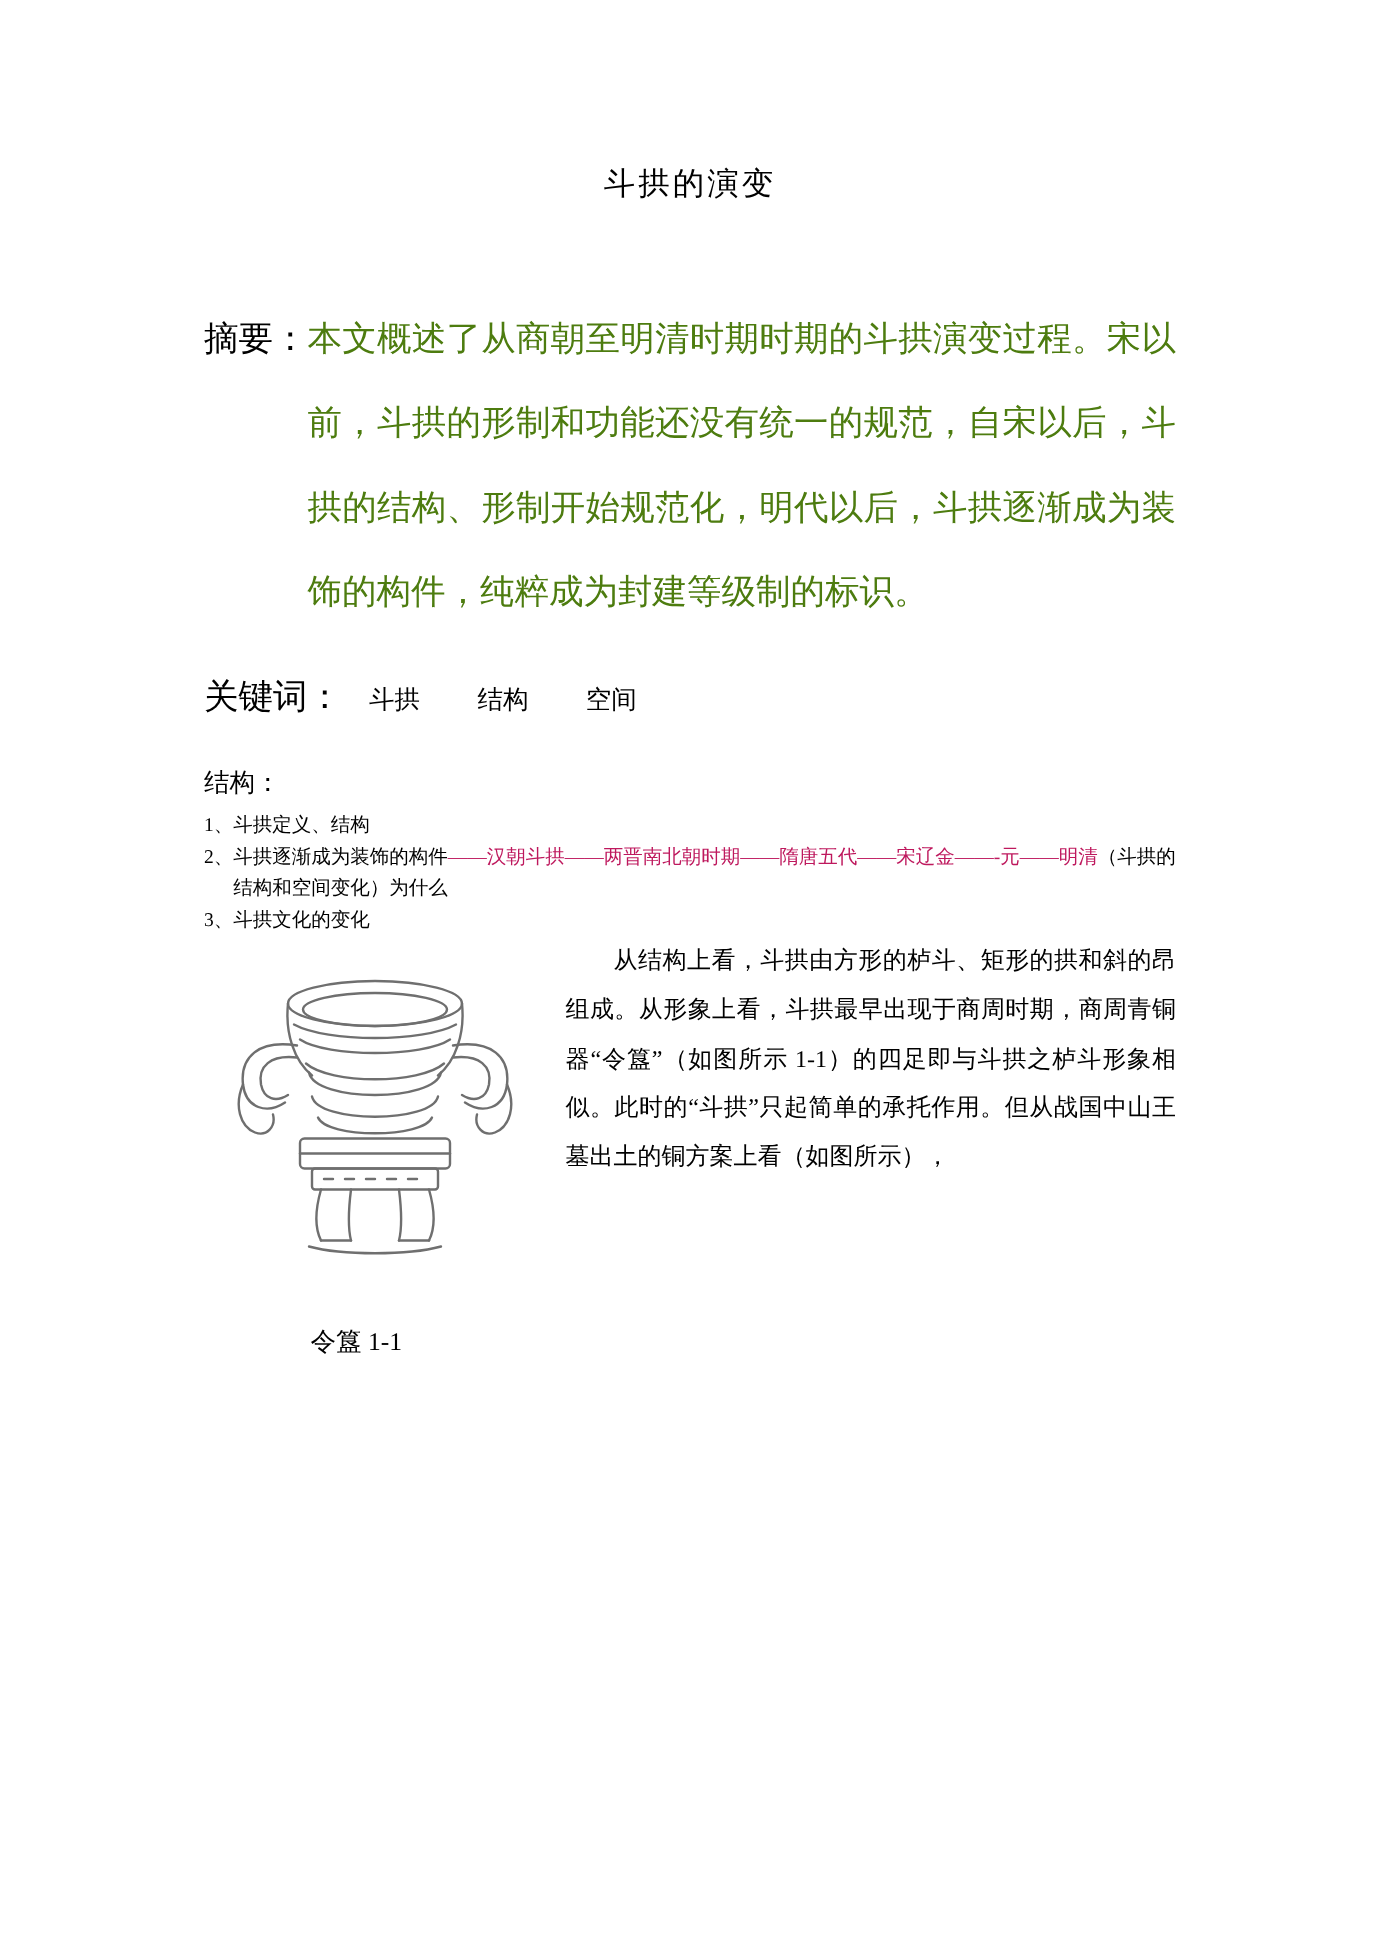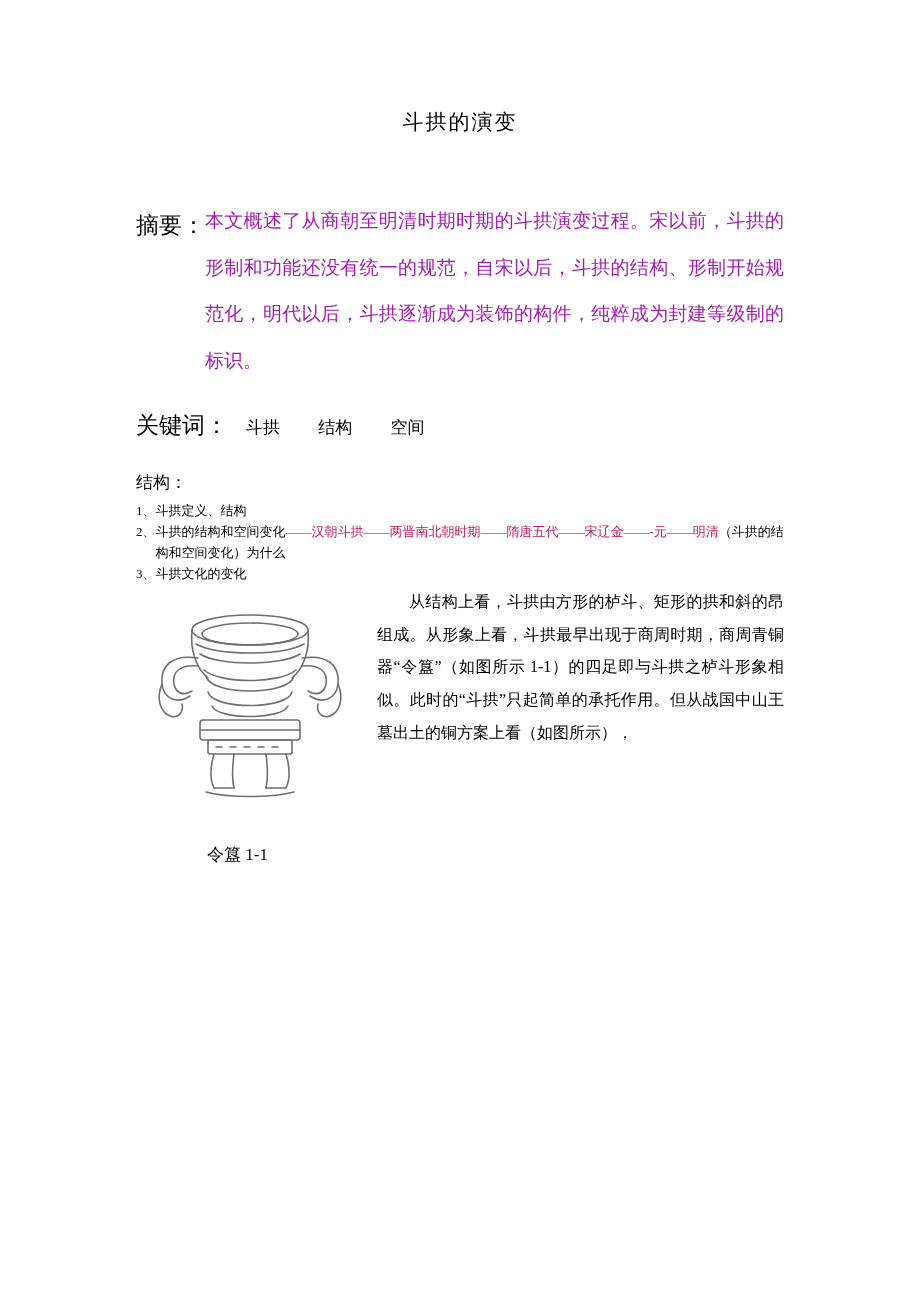--- a/index.html
+++ b/index.html
@@ -36,22 +36,22 @@
     display: flex;
     align-items: flex-start;
   }
   .label-bold {
     font-weight: normal;
     font-size: 23px;
     white-space: nowrap;
     line-height: 2.45;
   }
   .abstract-text {
-    color: #a21caf;
-    font-size: 19px;
+    color: #4d7c0f;
+    font-size: 23px;
     line-height: 2.45;
     text-align: justify;
     text-justify: inter-ideograph;
     flex: 1;
   }
   .keywords-block {
     margin-top: 14px;
     display: flex;
     align-items: baseline;
     font-size: 17px;
@@ -140,21 +140,21 @@
 
   <div class="struct-label">结构：</div>
 
   <div class="struct-list">
     <div class="struct-item">
       <span class="struct-num">1、</span>
       <span class="struct-body">斗拱定义、结构</span>
     </div>
     <div class="struct-item">
       <span class="struct-num">2、</span>
-      <span class="struct-body"><span>斗拱的结构和空间变化</span><span class="struct-red">——汉朝斗拱——两晋南北朝时期——隋唐五代——宋辽金——-元——明清</span><span>（斗拱的结构和空间变化）为什么</span></span>
+      <span class="struct-body"><span>斗拱逐渐成为装饰的构件</span><span class="struct-red">——汉朝斗拱——两晋南北朝时期——隋唐五代——宋辽金——-元——明清</span><span>（斗拱的结构和空间变化）为什么</span></span>
     </div>
     <div class="struct-item">
       <span class="struct-num">3、</span>
       <span class="struct-body">斗拱文化的变化</span>
     </div>
   </div>
 
 
   <div style="margin-top:2px;">
     <div class="figure-wrap">

